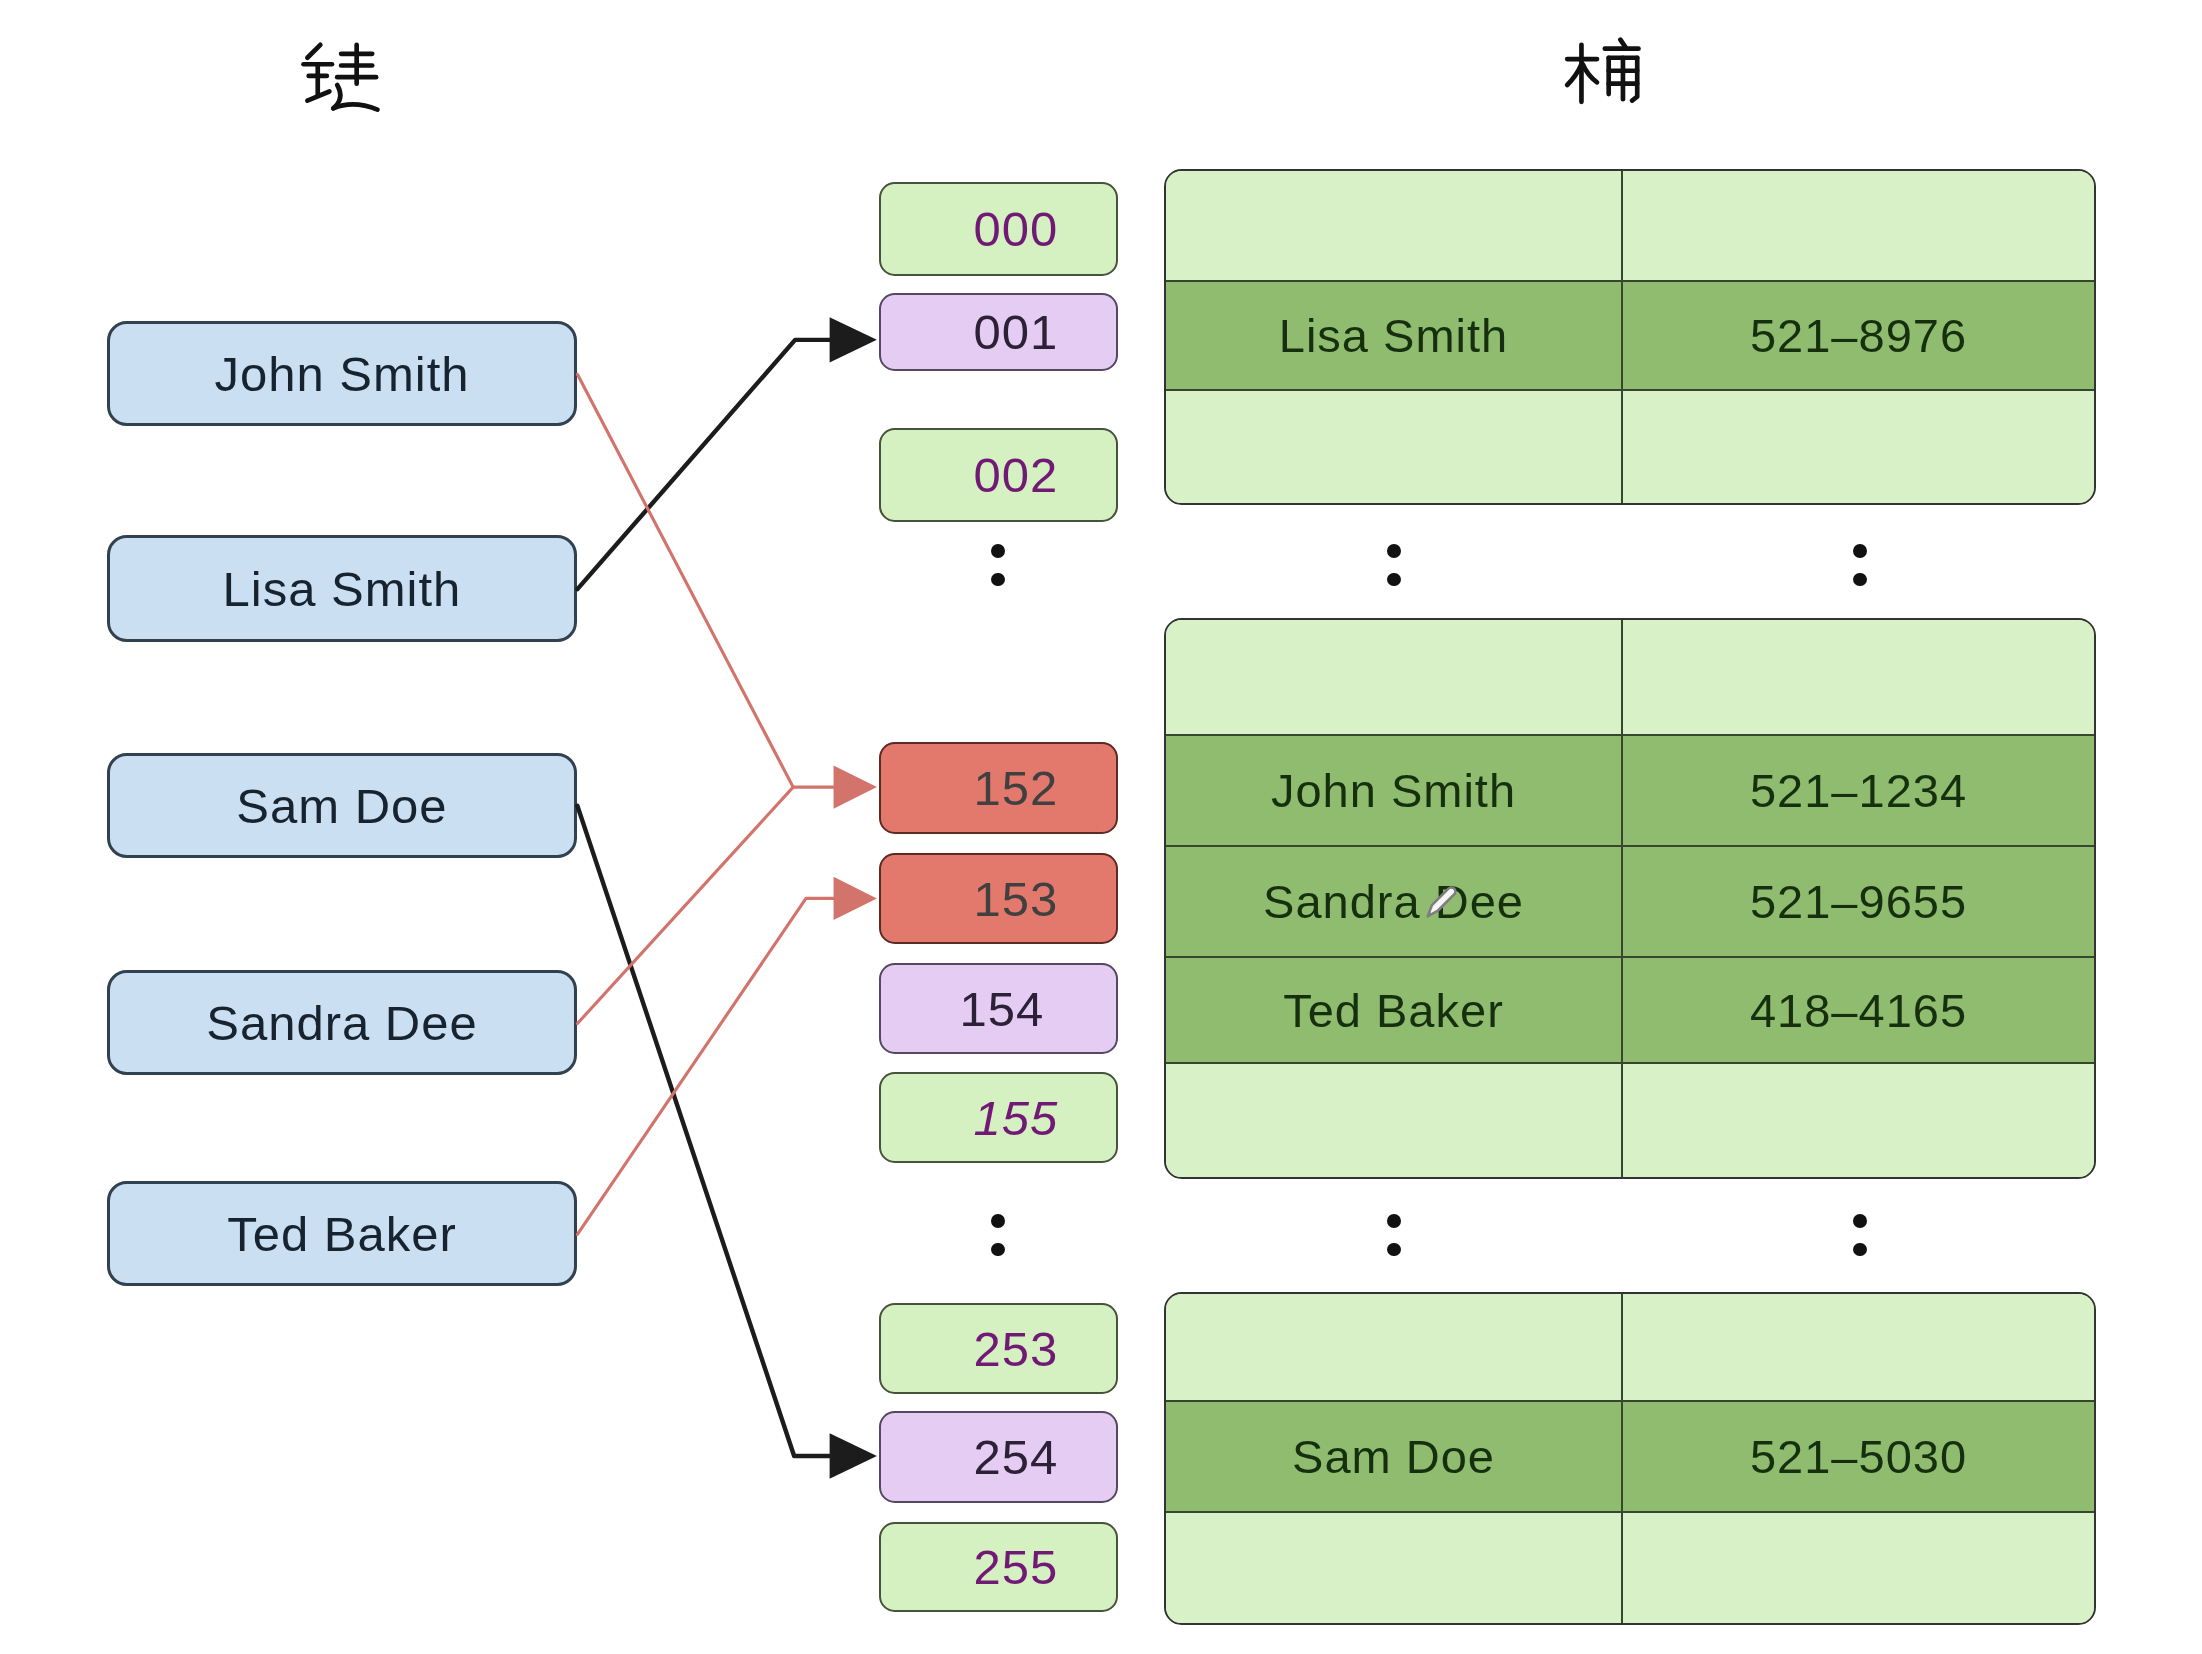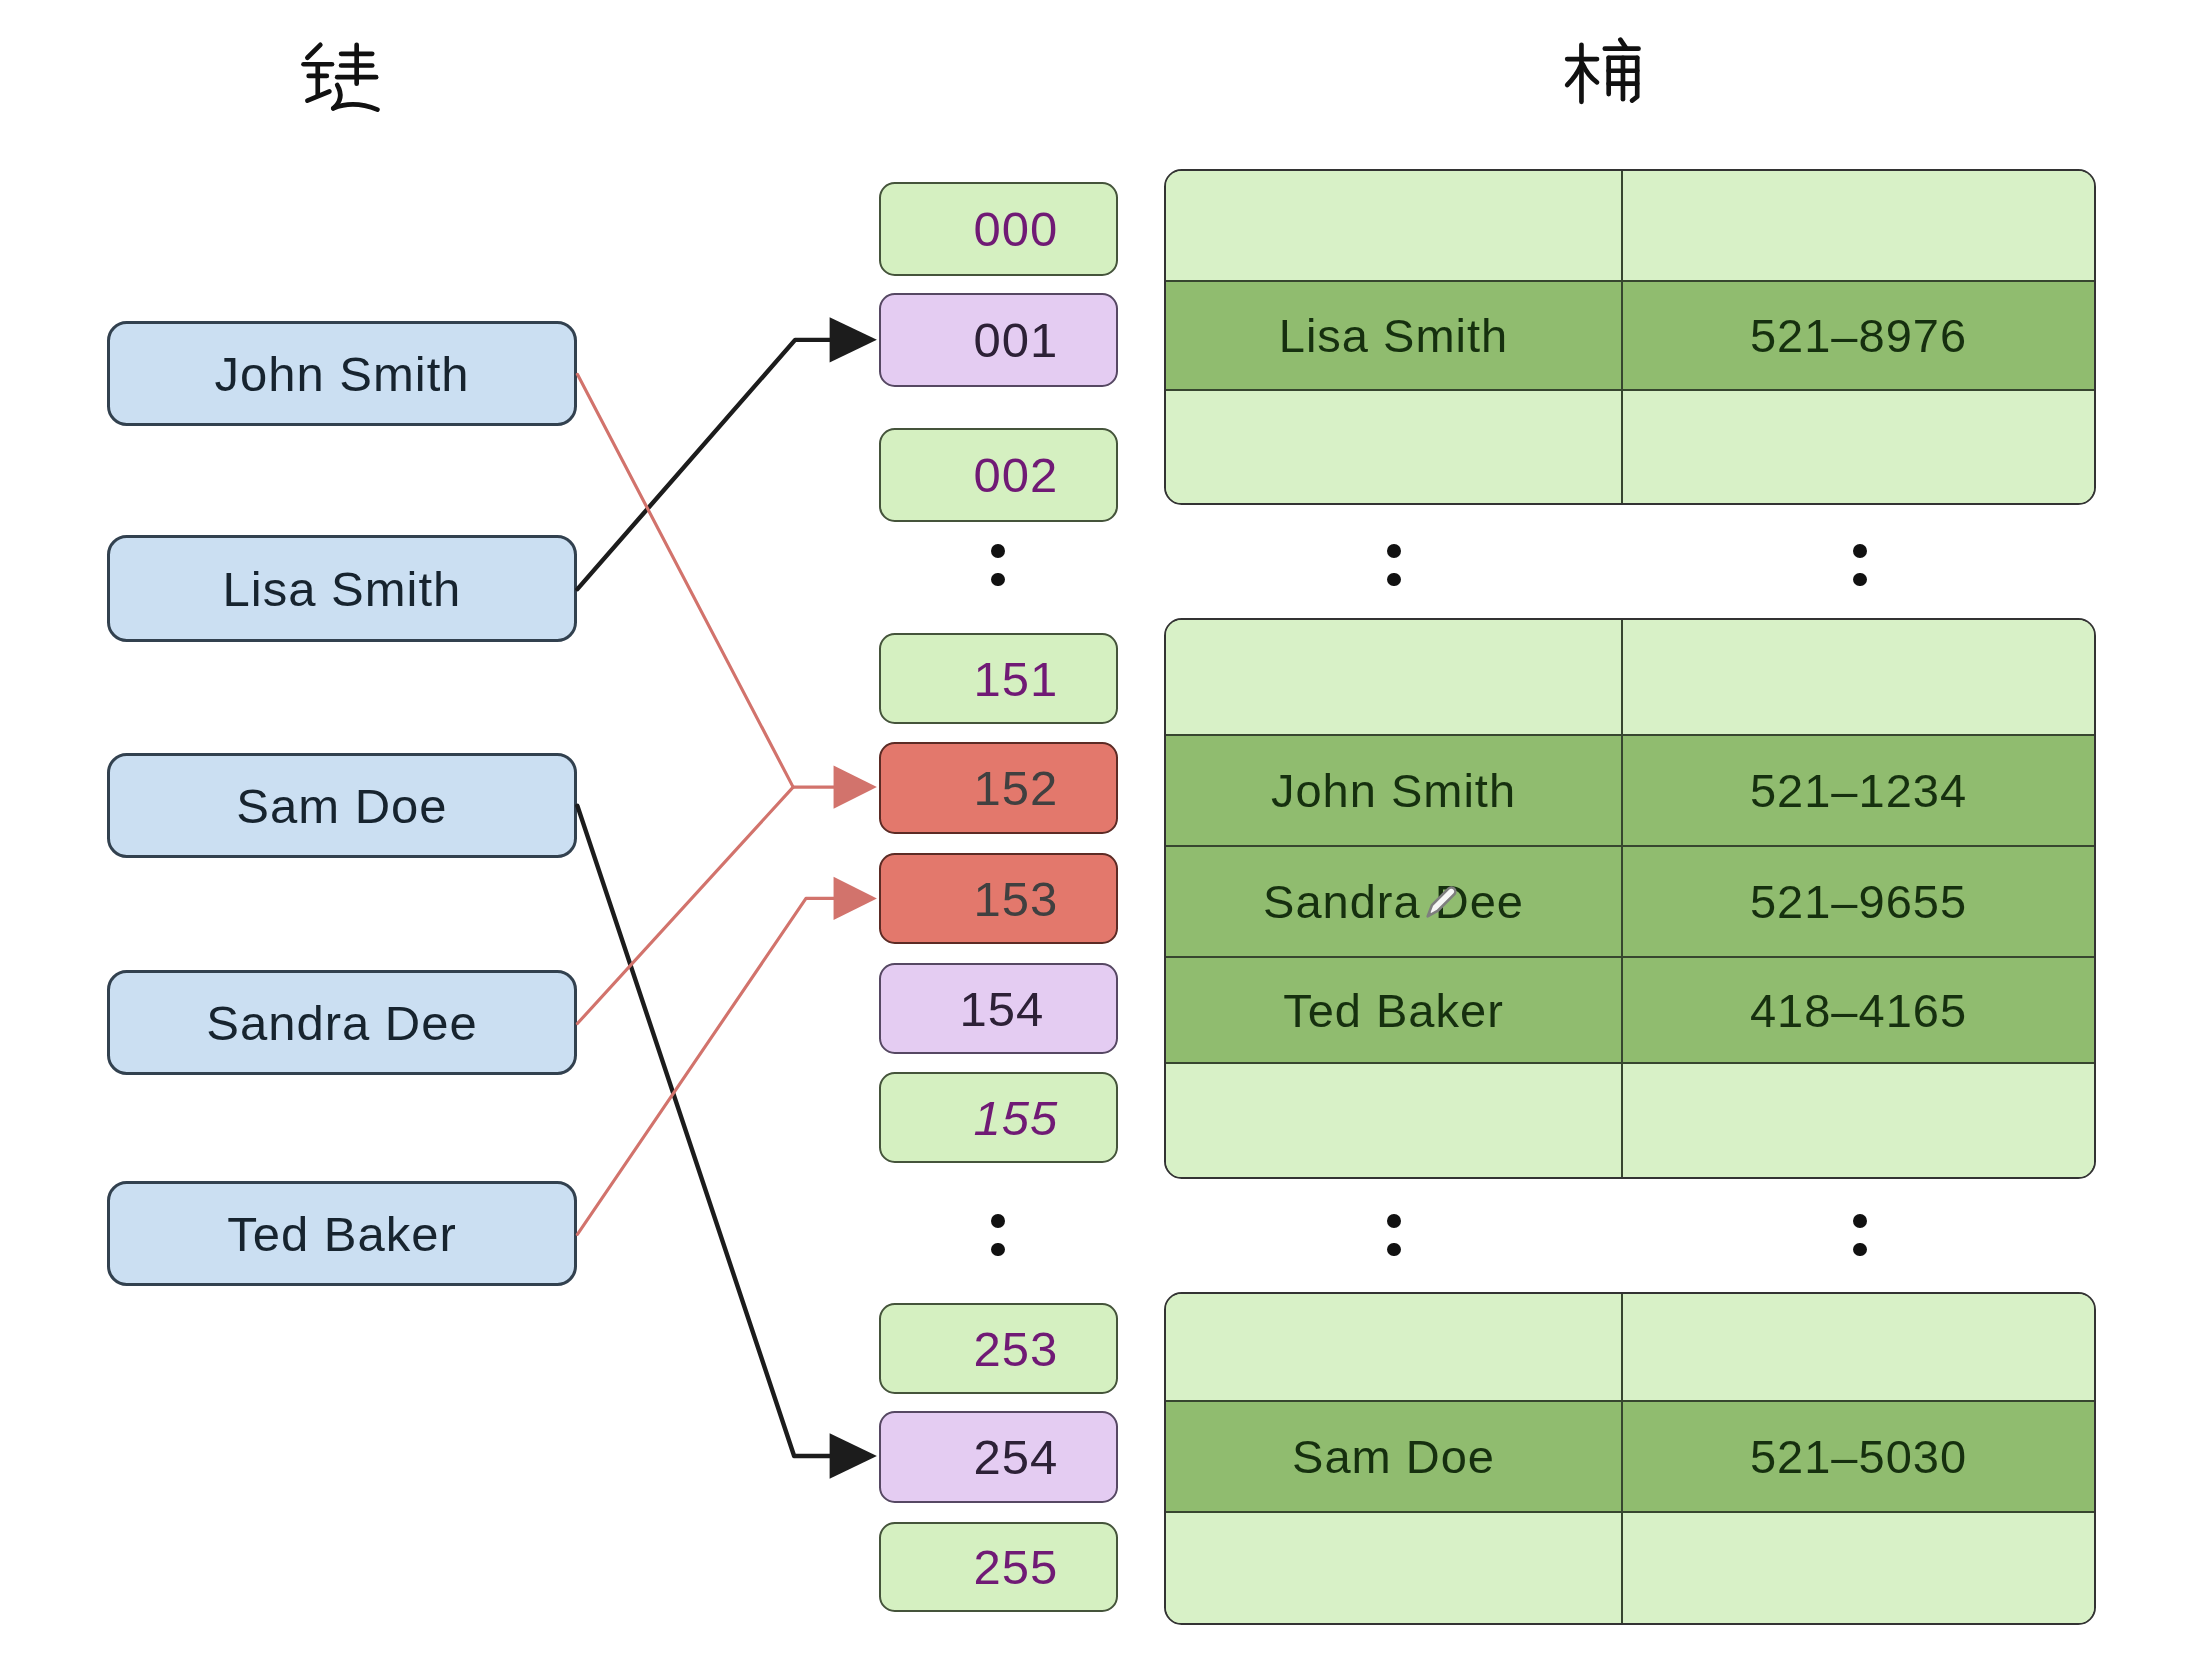--- a/index.html
+++ b/index.html
@@ -100,28 +100,25 @@
   <div class="key-box" style="top:970px;">
       <span>Sandra Dee</span>
     </div>
   <div class="key-box" style="top:1181px;">
       <span>Ted Baker</span>
     </div>
 
   <div class="slot green" style="top:182px;height:94px;">
       <span>000</span>
     </div>
-  <div class="slot purple" style="top:293px;height:94px;">
+  <div class="slot purple" style="top:293px;height:78px;">
       <span>001</span>
     </div>
   <div class="slot green" style="top:428px;height:94px;">
       <span>002</span>
-    </div>
-  <div class="slot green" style="top:633px;height:91px;">
-      <span>151</span>
     </div>
   <div class="slot red" style="top:742px;height:92px;">
       <span>152</span>
     </div>
   <div class="slot red" style="top:853px;height:91px;">
       <span>153</span>
     </div>
   <div class="slot purple" style="top:963px;height:91px;padding-left:7px;">
       <span>154</span>
     </div>

